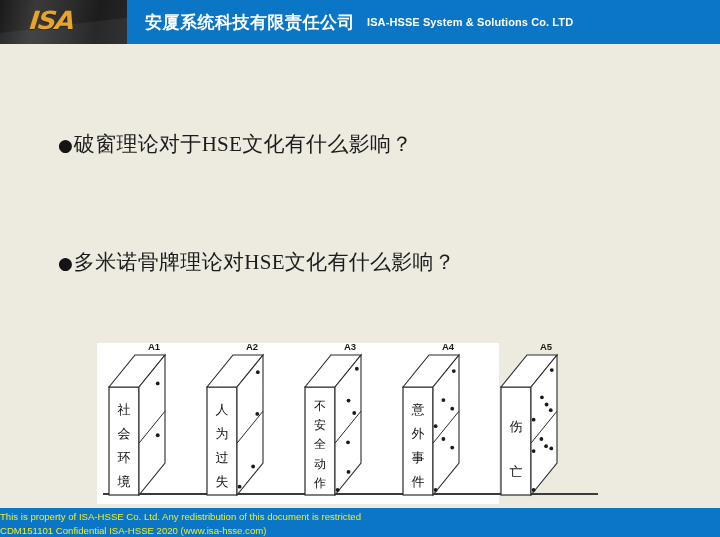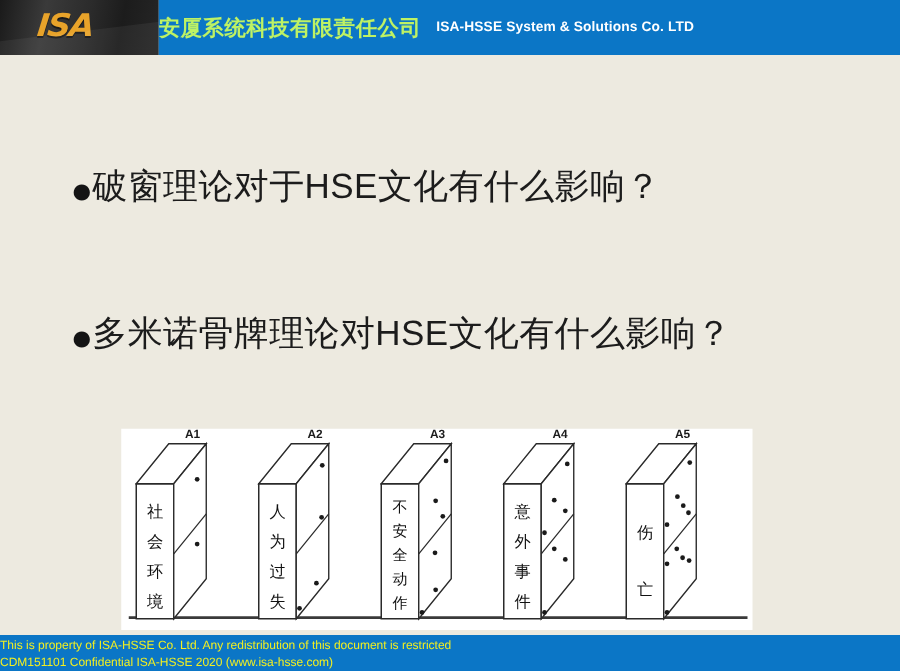--- a/index.html
+++ b/index.html
@@ -51,24 +51,25 @@
   }
   .header-blue {
     position: absolute;
     left: 127px; top: 0;
     width: 593px; height: 44px;
     background: #0B76C6;
     display: flex;
     align-items: center;
   }
   .header-title-cn {
-    color: #bef264;
+    color: #ffffff;
     font-family: "DejaVu Sans", sans-serif;
     font-weight: bold;
     font-size: 17px;
+    margin-left: 18px;
     letter-spacing: 0.5px;
     white-space: nowrap;
   }
   .header-title-en {
     color: #FFFFFF;
     font-family: "Liberation Sans", sans-serif;
     font-weight: bold;
     font-size: 11px;
     margin-left: 12px;
     letter-spacing: 0.1px;
@@ -93,31 +94,31 @@
   }
   .bullet-1 { left: 58px; top: 86px; }
   .bullet-2 { left: 58px; top: 204px; }
   .bullet-dot {
     font-size: 17px;
     line-height: 1;
     margin-right: 1px;
     color: #141414;
   }
   .bullet-text {
-    font-family: Liberation Sans, sans-serif;
+    font-family: Liberation Serif, serif;
     font-weight: normal;
-    font-size: 28px;
+    font-size: 21px;
     letter-spacing: 0.3px;
   }
 
   
   .figure-panel {
     position: absolute;
     left: 97px; top: 299px;
-    width: 505px; height: 161px;
+    width: 402px; height: 161px;
     background: #FFFFFF;
   }
   .figure-svg { display: block; }
 
   
   .footer {
     position: absolute;
     left: 0; top: 508px;
     width: 720px; height: 29px;
     background: #0B76C6;

